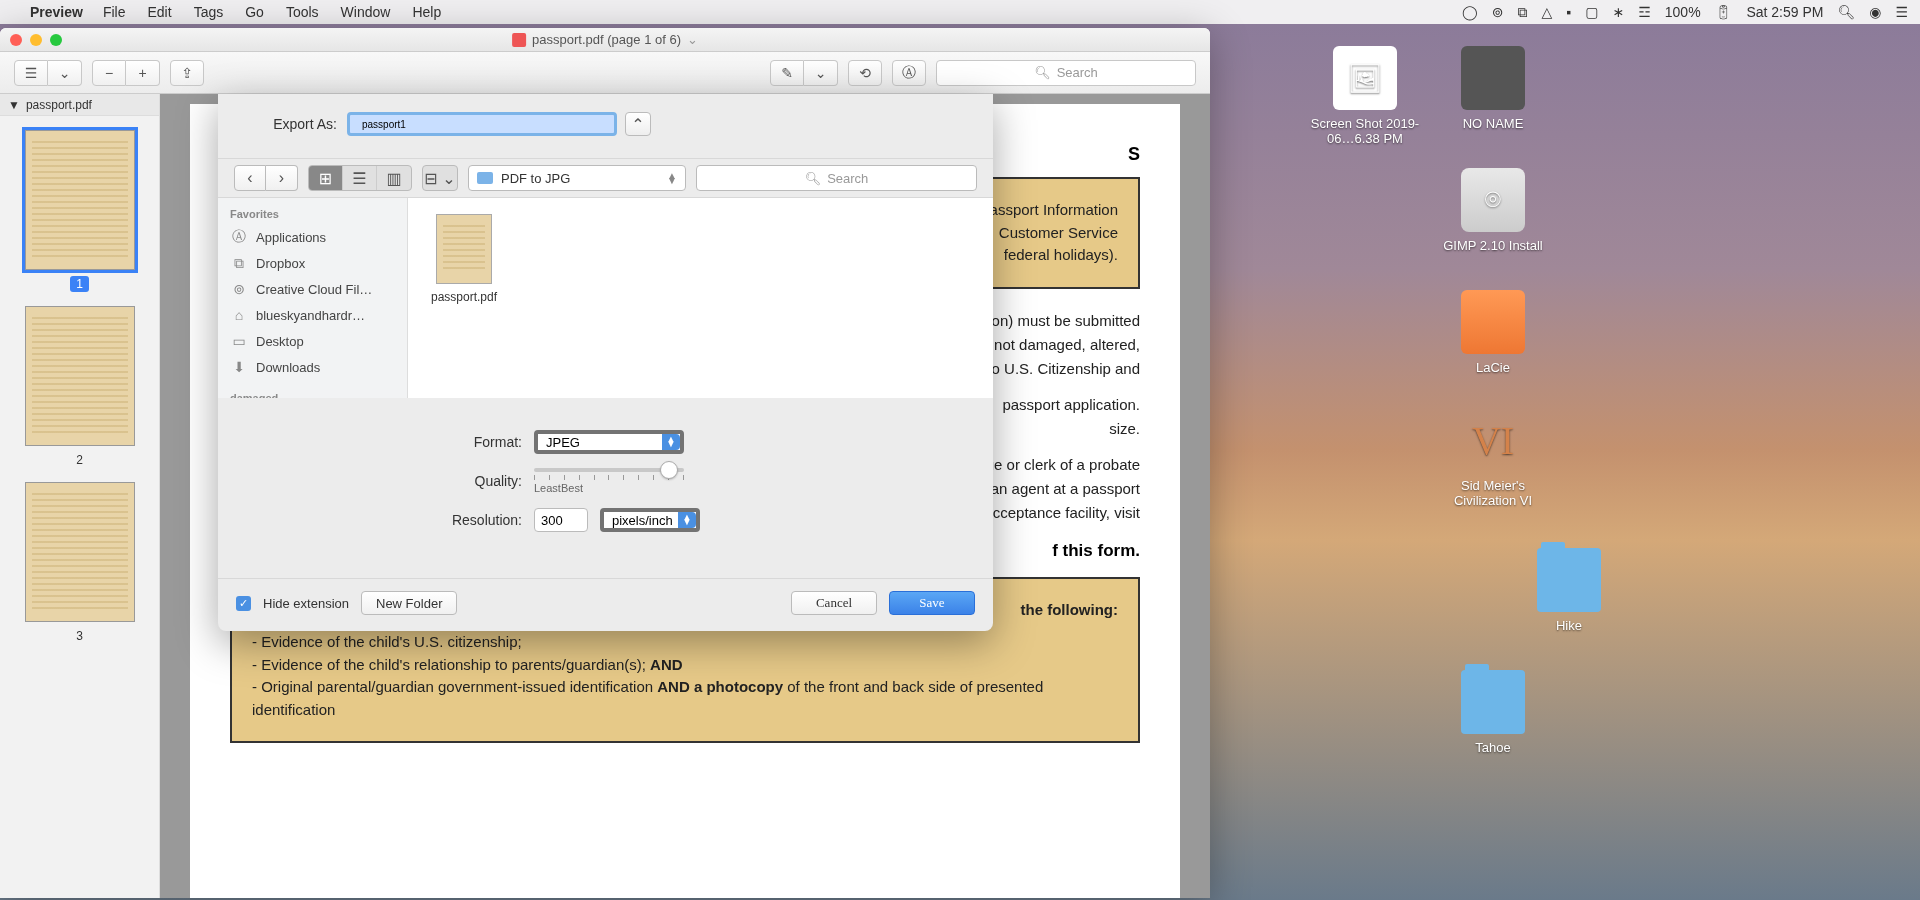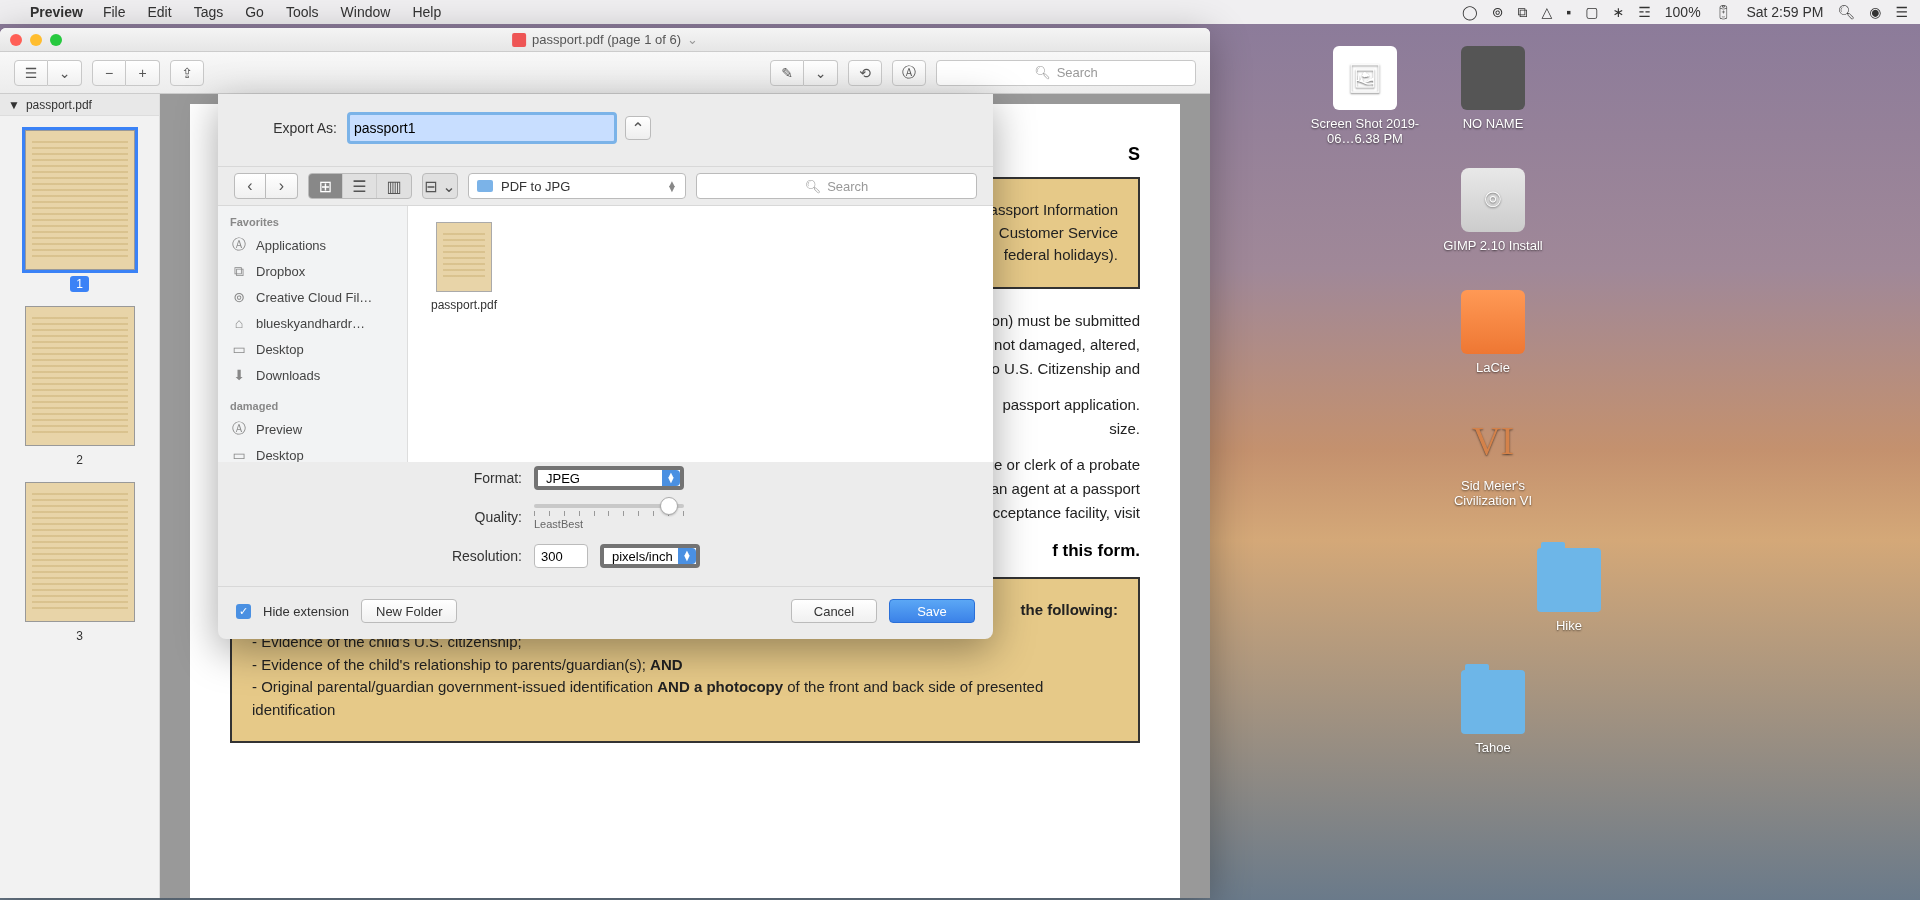--- a/index.html
+++ b/index.html
@@ -54,65 +54,65 @@
 .doc-area { position:absolute; top:66px; left:160px; right:0; bottom:0; background:#999; overflow:hidden; }
 .doc-page { position:absolute; top:10px; left:30px; right:30px; height:1200px; background:#fff; padding:40px; }
 .doc-box { background:#e6c988; border:2px solid #333; padding:20px; margin-bottom:20px; color:#222; font-size:15px; line-height:1.5; }
 .doc-text { color:#222; font-size:15px; line-height:1.6; margin:12px 0; }
 
 
 .sheet { position:absolute; top:66px; left:218px; width:775px; background:#ececec; box-shadow: 0 12px 40px rgba(0,0,0,0.35); border-radius: 0 0 8px 8px; z-index:100; }
 .sheet-top { padding: 18px 24px 12px; }
 .field-row { display:flex; align-items:center; margin-bottom:10px; }
 .field-label { width: 95px; text-align:right; margin-right:10px; font-size:14px; color:#333; }
-.field-input { flex:0 0 270px; height:32px; border:3px solid #7bb3e8; border-radius:4px; padding:0 4px; font-size:14px; background:#c8deff; outline:none; }
+.field-input { flex:0 0 270px; height:24px; border:3px solid #7bb3e8; border-radius:4px; padding:0 12px; font-size:10px; background:#c8deff; outline:none; }
 .field-input.tags { border:1px solid #bbb; background:#fff; }
 .expand-btn { width:26px; height:24px; margin-left:8px; background:linear-gradient(#fff,#eee); border:1px solid #bbb; border-radius:4px; display:flex; align-items:center; justify-content:center; color:#555; }
 
 .browser-bar { height:40px; background:#ececec; border-top:1px solid #d8d8d8; border-bottom:1px solid #d8d8d8; display:flex; align-items:center; padding:0 16px; gap:10px; }
 .nav-seg { display:flex; }
 .nav-btn { width:32px; height:26px; background:linear-gradient(#fff,#f0f0f0); border:1px solid #bbb; display:flex; align-items:center; justify-content:center; color:#555; }
 .nav-btn:first-child{border-radius:4px 0 0 4px;} .nav-btn:last-child{border-radius:0 4px 4px 0; border-left:none;}
 .view-seg { display:flex; background:#e0e0e0; border:1px solid #bbb; border-radius:4px; overflow:hidden; }
 .view-btn { width:34px; height:24px; display:flex; align-items:center; justify-content:center; color:#555; border-right:1px solid #ccc; }
 .view-btn.active { background:#888; color:#fff; }
 .view-btn:last-child{border-right:none;}
 .loc-popup { flex:0 0 218px; height:26px; background:#fff; border:1px solid #bbb; border-radius:4px; display:flex; align-items:center; padding:0 8px; gap:8px; font-size:13px; color:#333; }
 .folder-i { width:16px; height:12px; background:#7bb3e8; border-radius:2px; }
 .updown { margin-left:auto; color:#888; font-size:10px; line-height:5px; }
 .sheet-search { flex:1; height:26px; background:#fff; border:1px solid #bbb; border-radius:4px; display:flex; align-items:center; justify-content:center; color:#999; font-size:13px; gap:6px; }
 
-.browser-body { display:flex; height:256px; background:#fff; }
+.browser-body { display:flex; height:200px; background:#fff; }
 .fav-sidebar { width:190px; background:#f2f3f4; border-right:1px solid #ddd; overflow-y:auto; padding-top:6px; }
 .fav-header { font-size:11px; color:#888; padding:4px 12px; font-weight:600; }
 .fav-item { display:flex; align-items:center; gap:8px; padding:4px 12px; font-size:13px; color:#444; }
 .fav-ico { width:18px; height:18px; display:flex; align-items:center; justify-content:center; color:#888; font-size:14px; }
 .file-grid { flex:1; padding:16px; }
 .file-tile { width:80px; text-align:center; font-size:12px; color:#333; }
 .file-tile .fthumb { width:56px; height:70px; background:#e8d4a8; border:1px solid #aaa; margin:0 auto 6px; position:relative; }
 
-.format-panel { padding: 4px 24px; background:#ececec; }
+.format-panel { padding: 32px 24px; background:#ececec; }
 .fmt-row { display:flex; align-items:center; margin-bottom:14px; }
 .fmt-label { width:280px; text-align:right; margin-right:12px; font-size:14px; color:#333; }
 .fmt-select { width:150px; height:24px; background:#fff; border:4px solid #737373; border-radius:4px; display:flex; align-items:center; padding:0 8px; font-size:13px; position:relative; }
 .fmt-select .sel-btn { position:absolute; right:0; top:0; bottom:0; width:18px; background:#4a90e2; border-radius:0 4px 4px 0; display:flex; align-items:center; justify-content:center; color:#fff; font-size:9px; line-height:5px; }
 .slider { width:150px; position:relative; }
 .slider-track { height:4px; background:#c8c8c8; border-radius:2px; position:relative; }
 .slider-thumb { position:absolute; right:6px; top:-7px; width:18px; height:18px; background:#fff; border:1px solid #aaa; border-radius:50%; box-shadow:0 1px 2px rgba(0,0,0,0.2); }
 .slider-ticks { display:flex; justify-content:space-between; margin-top:3px; }
 .slider-ticks span { width:1px; height:5px; background:#999; }
 .slider-labels { display:flex; justify-content:flex-start; font-size:11px; color:#666; margin-top:2px; }
 .res-input { width:54px; height:24px; border:1px solid #bbb; border-radius:4px; padding:0 6px; font-size:13px; text-align:left; background:#fff; }
 .unit-select { width:100px; }
 
 .sheet-bottom { padding:12px 18px 16px; display:flex; align-items:center; gap:12px; border-top:1px solid #d8d8d8; }
 .chk { width:15px; height:15px; background:#4a90e2; border-radius:3px; display:inline-flex; align-items:center; justify-content:center; color:#fff; font-size:11px; }
 .chk-label { font-size:13px; color:#333; }
 .nf-btn { height:24px; padding:0 14px; background:linear-gradient(#fff,#f0f0f0); border:1px solid #bbb; border-radius:4px; font-size:13px; color:#333; }
-.dlg-btn { height:24px; width:86px; background:linear-gradient(#fff,#f0f0f0); border:1px solid #bbb; border-radius:4px; font-size:13px; color:#333; display:flex; align-items:center; justify-content:center; }
+.dlg-btn { height:24px; width:86px; background:linear-gradient(#fff,#f0f0f0); border:1px solid #bbb; border-radius:4px; font-size:13px; color:#333; display:flex; align-items:center; justify-content:center;font-family:Liberation Serif, serif; }
 .dlg-btn.primary { background:linear-gradient(#5ba7f5,#3b82e8); color:#fff; border-color:#2a6fd8; }
 .sheet-bottom .spacer{flex:1;}
 </style>
 </head>
 <body>
 
 <div class="menubar">
   <span class="apple"></span>
   <span class="app-name">Preview</span>
   <span class="menu-item">File</span>

